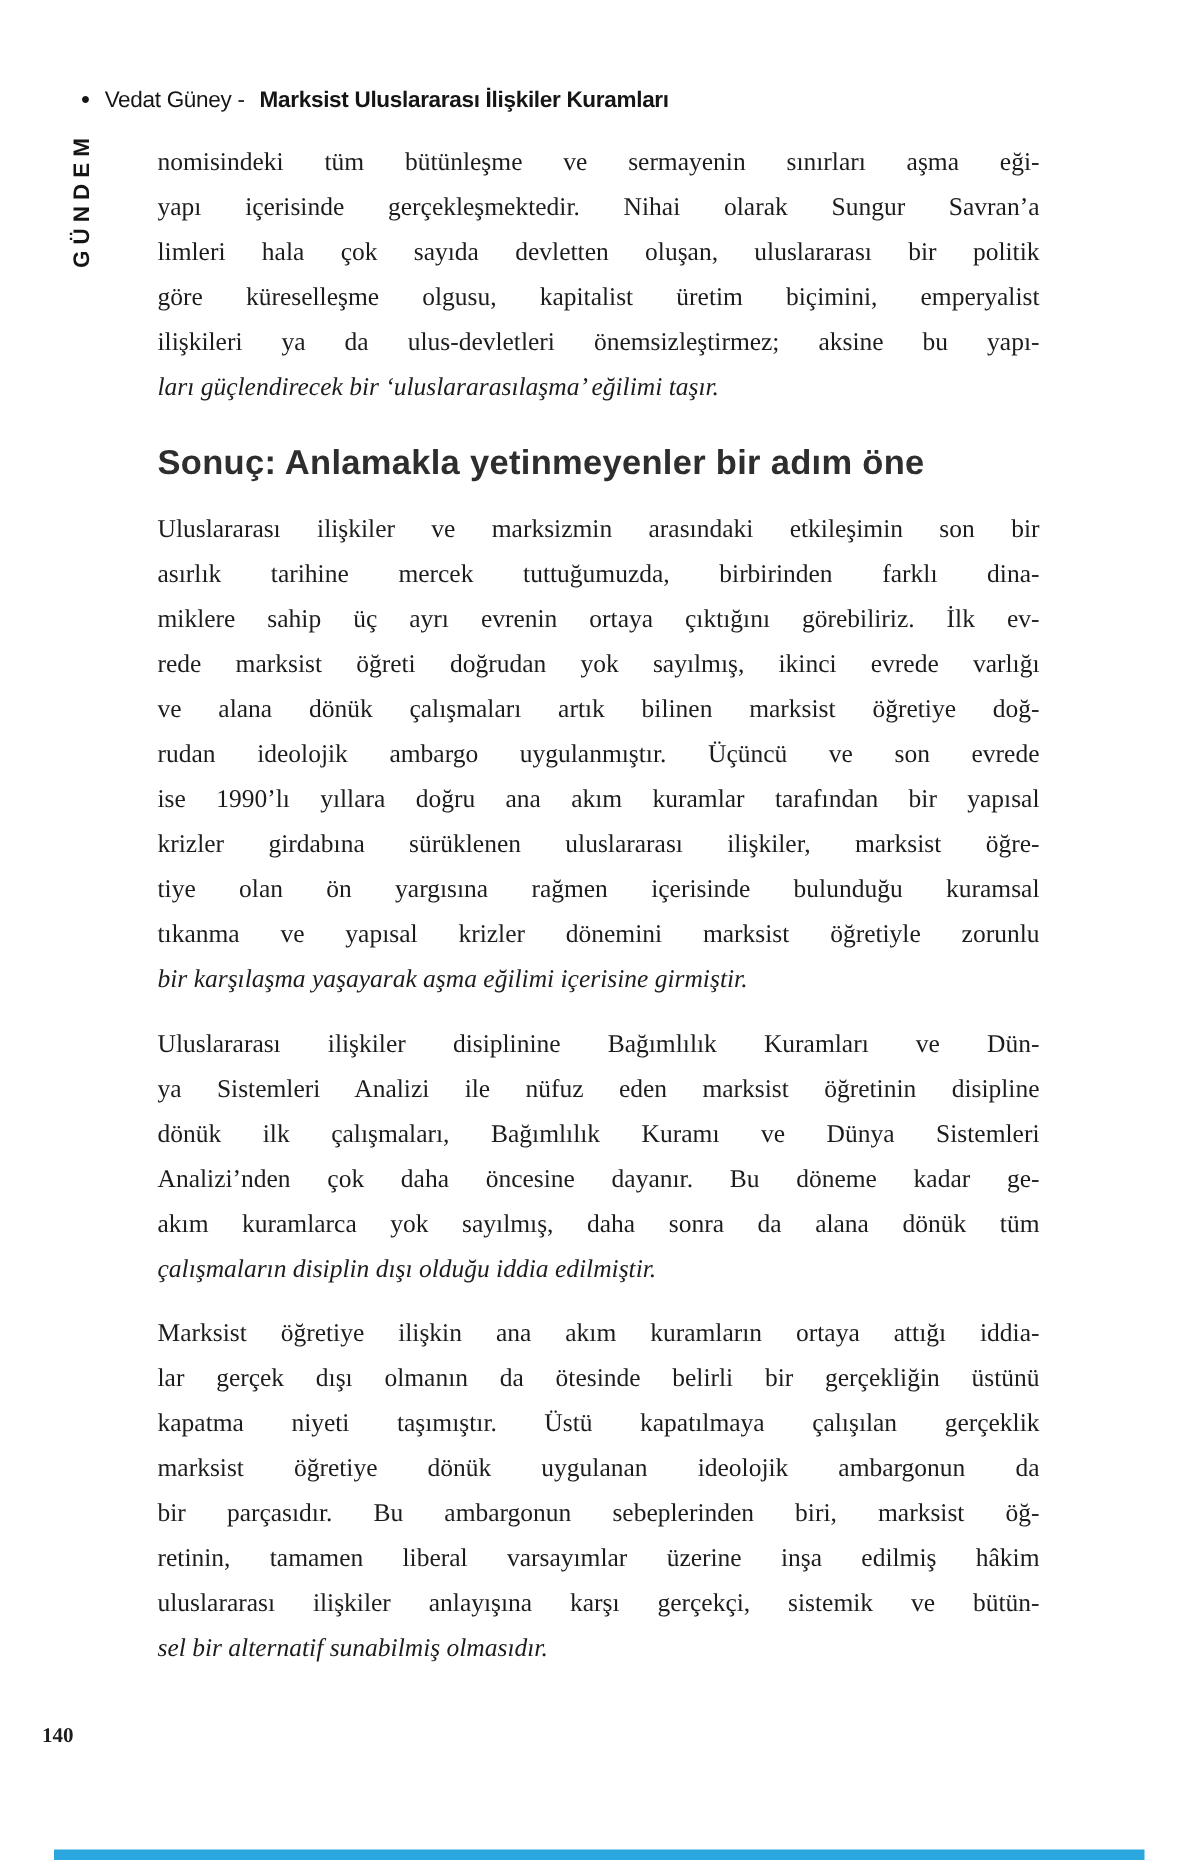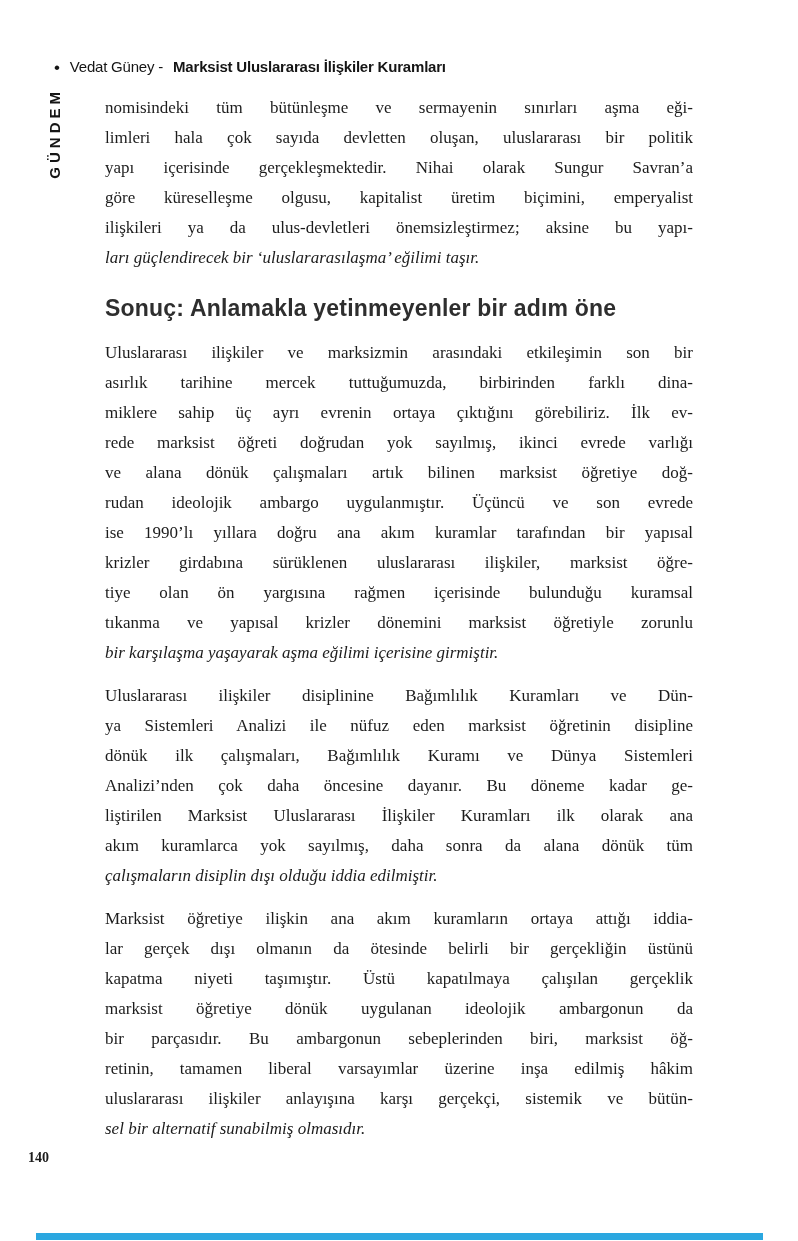--- a/index.html
+++ b/index.html
@@ -76,22 +76,22 @@
     <span class="author">Vedat Güney -</span>
     <span class="booktitle">Marksist Uluslararası İlişkiler Kuramları</span>
   </div>
 
   <div class="vertical-label">GÜNDEM</div>
 
   <div class="content">
 
     <div class="para">
       <div class="line">nomisindeki tüm bütünleşme ve sermayenin sınırları aşma eği-</div>
+      <div class="line">yapı içerisinde gerçekleşmektedir. Nihai olarak Sungur Savran’a</div>
       <div class="line">limleri hala çok sayıda devletten oluşan, uluslararası bir politik</div>
-      <div class="line">yapı içerisinde gerçekleşmektedir. Nihai olarak Sungur Savran’a</div>
       <div class="line">göre küreselleşme olgusu, kapitalist üretim biçimini, emperyalist</div>
       <div class="line">ilişkileri ya da ulus-devletleri önemsizleştirmez; aksine bu yapı-</div>
       <div class="line last">ları güçlendirecek bir ‘uluslararasılaşma’ eğilimi taşır.</div>
     </div>
 
     <div class="section-heading">Sonuç: Anlamakla yetinmeyenler bir adım öne</div>
 
     <div class="para">
       <div class="line">Uluslararası ilişkiler ve marksizmin arasındaki etkileşimin son bir</div>
       <div class="line">asırlık tarihine mercek tuttuğumuzda, birbirinden farklı dina-</div>
@@ -104,21 +104,20 @@
       <div class="line">tiye olan ön yargısına rağmen içerisinde bulunduğu kuramsal</div>
       <div class="line">tıkanma ve yapısal krizler dönemini marksist öğretiyle zorunlu</div>
       <div class="line last">bir karşılaşma yaşayarak aşma eğilimi içerisine girmiştir.</div>
     </div>
 
     <div class="para">
       <div class="line">Uluslararası ilişkiler disiplinine Bağımlılık Kuramları ve Dün-</div>
       <div class="line">ya Sistemleri Analizi ile nüfuz eden marksist öğretinin disipline</div>
       <div class="line">dönük ilk çalışmaları, Bağımlılık Kuramı ve Dünya Sistemleri</div>
       <div class="line">Analizi’nden çok daha öncesine dayanır. Bu döneme kadar ge-</div>
-      <div class="line">liştirilen Marksist Uluslararası İlişkiler Kuramları ilk olarak ana</div>
       <div class="line">akım kuramlarca yok sayılmış, daha sonra da alana dönük tüm</div>
       <div class="line last">çalışmaların disiplin dışı olduğu iddia edilmiştir.</div>
     </div>
 
     <div class="para">
       <div class="line">Marksist öğretiye ilişkin ana akım kuramların ortaya attığı iddia-</div>
       <div class="line">lar gerçek dışı olmanın da ötesinde belirli bir gerçekliğin üstünü</div>
       <div class="line">kapatma niyeti taşımıştır. Üstü kapatılmaya çalışılan gerçeklik</div>
       <div class="line">marksist öğretiye dönük uygulanan ideolojik ambargonun da</div>
       <div class="line">bir parçasıdır. Bu ambargonun sebeplerinden biri, marksist öğ-</div>

